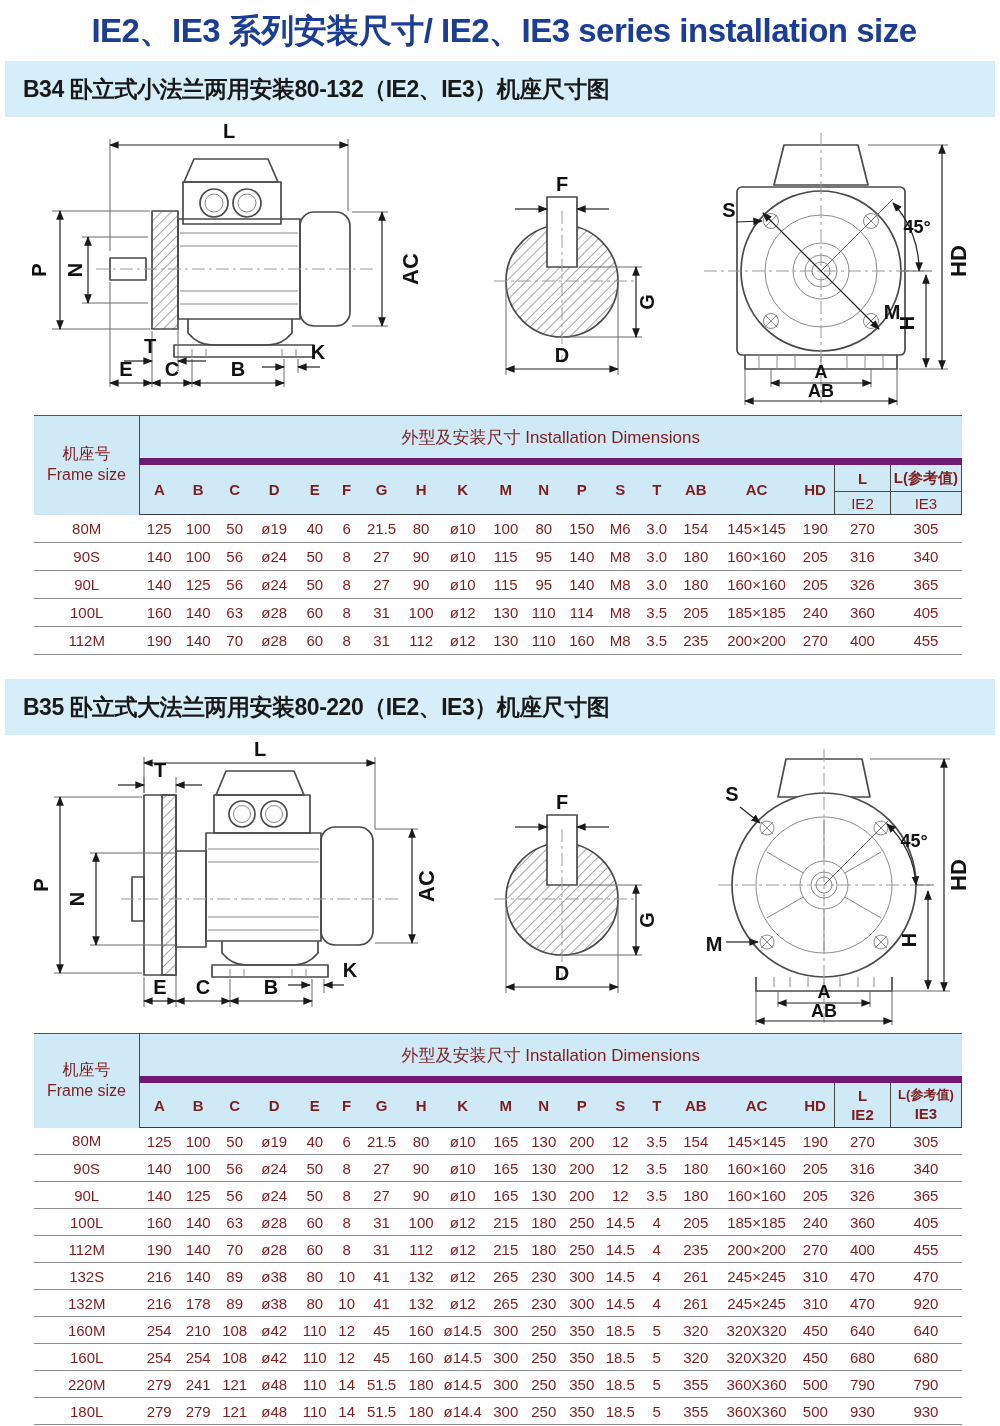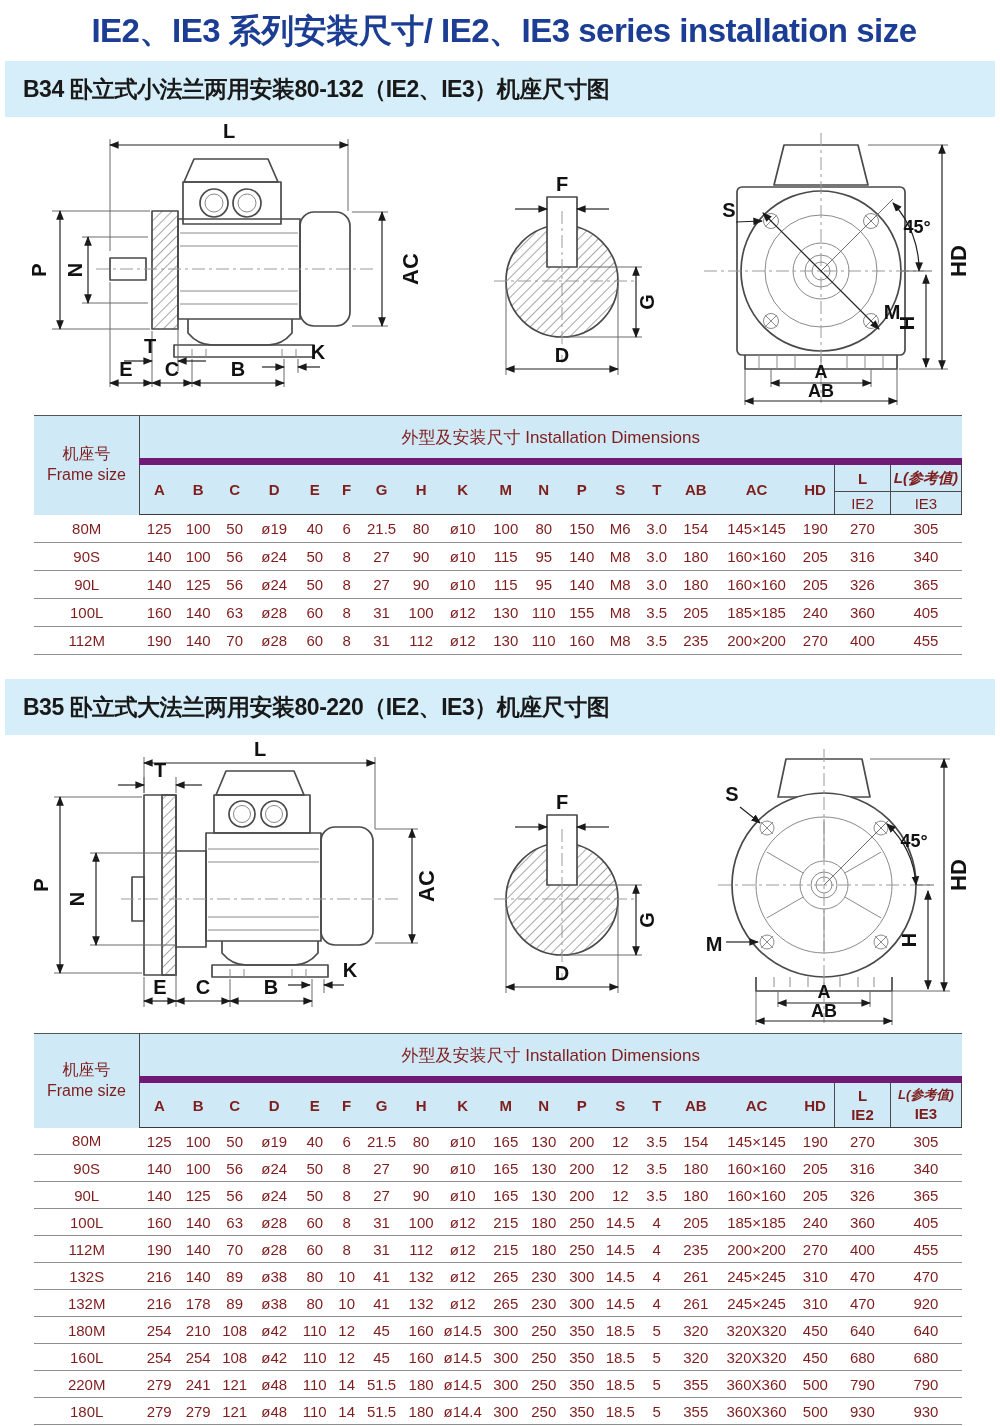--- a/index.html
+++ b/index.html
@@ -32,21 +32,21 @@
   .dim-table th,.dim-table td{text-align:center;vertical-align:middle;padding:0;font-weight:normal;}
   .dim-table thead th{background:#cfe9f6;}
   .frame-th{border-right:1px solid #4a4a4a;font-size:16px;line-height:1.3;}
   .dims-th{border-bottom:7px solid #701a75;font-size:17px;height:42px;}
   .t1 .h2 th{height:26px;font-weight:bold;font-size:15px;}
   .t1 .h3 th{height:22px;}
   .bb{border-bottom:1.3px solid #3a3a3a;}
   .vl{border-left:1px solid #4a4a4a;}
   .vr{border-right:1px solid #4a4a4a;}
   .ltop{border-bottom:1px solid #4a4a4a;}
-  .sm{font-size:13px;font-style:italic;}
+  .sm{font-size:13px;}
   .t2 .h2b th{height:44px;font-weight:bold;font-size:15px;}
   .stack div{line-height:1.3;font-weight:bold;}
   .stack div.sm{font-size:13px;}
   .t1 tbody td{height:27px;border-bottom:1px solid #8e8e8e;}
   .t2 tbody td{height:26px;border-bottom:1px solid #8e8e8e;}
 </style>
 </head>
 <body>
 
 <div class="page-title">IE2、IE3 系列安装尺寸/ IE2、IE3 series installation size</div>
@@ -312,21 +312,21 @@
         <td>140</td>
         <td>63</td>
         <td>ø28</td>
         <td>60</td>
         <td>8</td>
         <td>31</td>
         <td>100</td>
         <td>ø12</td>
         <td>130</td>
         <td>110</td>
-        <td>155</td>
+        <td>114</td>
         <td>M8</td>
         <td>3.5</td>
         <td>205</td>
         <td>185×185</td>
         <td>240</td>
         <td>360</td>
         <td>405</td>
       </tr>
       <tr>
         <td class="fc">112M</td>
@@ -691,21 +691,21 @@
         <td>300</td>
         <td>14.5</td>
         <td>4</td>
         <td>261</td>
         <td>245×245</td>
         <td>310</td>
         <td>470</td>
         <td>920</td>
       </tr>
       <tr>
-        <td class="fc">180M</td>
+        <td class="fc">160M</td>
         <td>254</td>
         <td>210</td>
         <td>108</td>
         <td>ø42</td>
         <td>110</td>
         <td>12</td>
         <td>45</td>
         <td>160</td>
         <td>ø14.5</td>
         <td>300</td>

